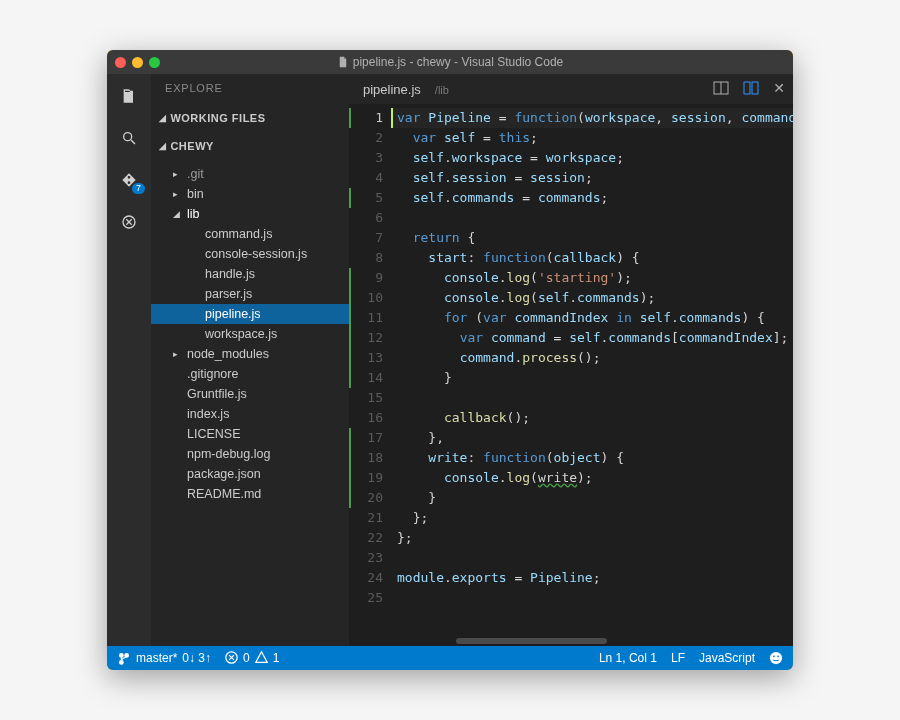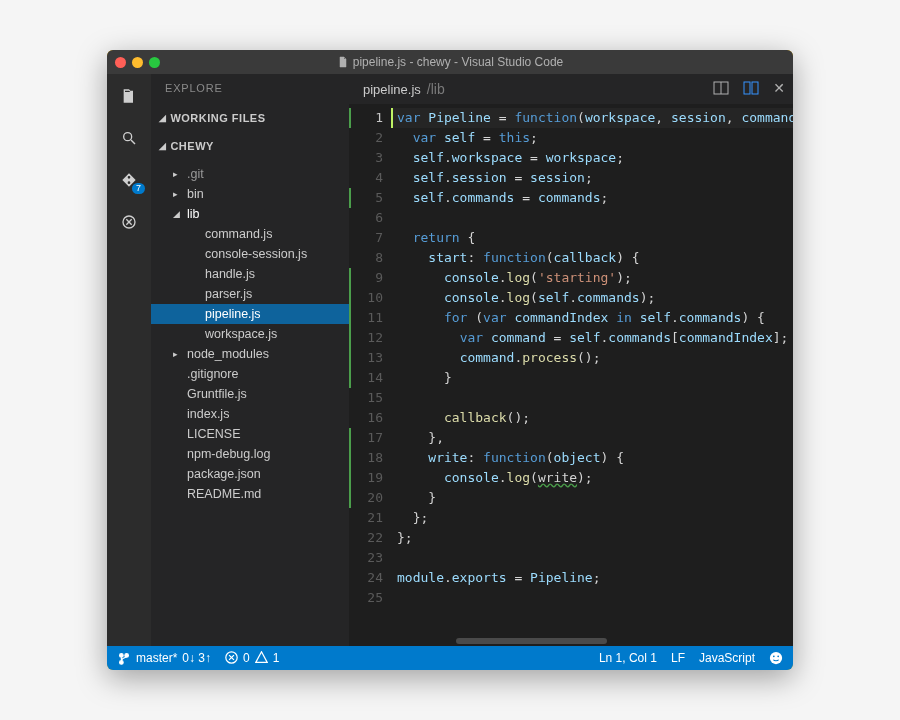--- a/index.html
+++ b/index.html
@@ -128,21 +128,21 @@
     background: #252526;
     display: flex; align-items: center;
     padding: 0 8px;
     color: #cccccc;
   }
   .tab {
     display: flex; align-items: baseline; gap: 6px;
     font-size: 13px;
     padding: 0 6px;
   }
-  .tab .path { color: #7a7a7a; font-size: 14px; }
+  .tab .path { color: #7a7a7a; font-size: 11px; margin-left: 8px; }
   .tab-actions { margin-left: auto; display: flex; gap: 14px; color: #b0b0b0; }
   .tab-actions span { cursor: pointer; font-size: 14px; }
   .code-area {
     flex: 1;
     display: flex;
     font-family: Menlo, Consolas, "DejaVu Sans Mono", monospace;
     font-size: 13px;
     line-height: 20px;
     overflow: hidden;
   }

